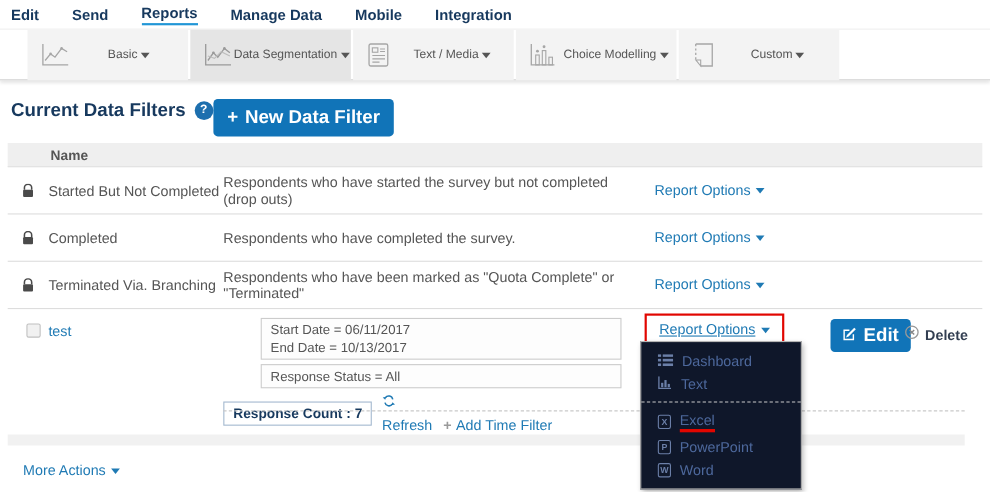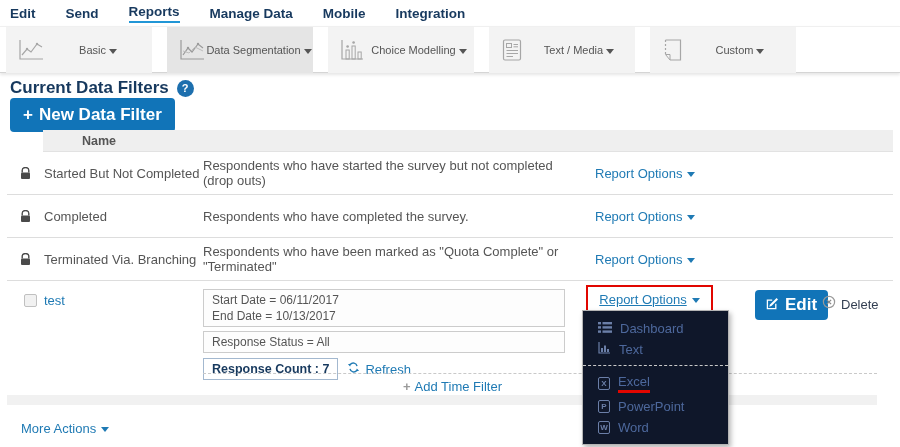--- a/index.html
+++ b/index.html
@@ -6,73 +6,73 @@
   html,body { width:900px; height:447px; background:#fff; overflow:hidden;
     font-family:"Liberation Sans","DejaVu Sans",sans-serif; }
   .page { position:relative; width:900px; height:447px; }
 
   
   .topnav { display:flex; gap:30px; padding:4px 0 3px 10px; align-items:flex-end; }
   .topnav a { font-size:13.5px; font-weight:700; color:#17395e; text-decoration:none; padding-bottom:2px; }
   .topnav a.active { border-bottom:2px solid #2196d6; }
 
   
-  .tabstrip { display:flex; gap:15px; padding-left:6px; height:47px; border-top:1px solid #f0f0f0;
+  .tabstrip { display:flex; gap:2px; padding-left:25px; height:47px; border-top:1px solid #f0f0f0;
     border-bottom:1px solid #d5d5d5; box-shadow:0 2px 3px rgba(0,0,0,.10); position:relative; background:#fff; }
   .tab { width:146px; height:46px; background:#f3f3f3; display:flex; align-items:center; cursor:pointer; }
   .tab.selected { background:#e5e5e5; }
   .tab .ticon { margin:0 0 0 12px; display:inline-flex; }
   .tab .tlabel { flex:1; text-align:center; font-size:11px; color:#555; }
   .caret { display:inline-block; width:0; height:0; border-left:4px solid transparent;
     border-right:4px solid transparent; border-top:5px solid currentColor; margin-left:5px; vertical-align:middle; }
   .tab .caret { border-top-color:#555; margin-left:3px; }
 
   
-  .heading-row { display:flex; justify-content:center; align-items:flex-start; margin:17px 8px 10px 10px; height:30px;flex-direction:column; }
+  .heading-row { display:flex; justify-content:flex-start; align-items:flex-start; margin:17px 8px 10px 10px; height:30px; }
   .title-wrap { display:flex; align-items:center; gap:8px; }
   h1 { font-size:17px; font-weight:700; color:#17395e; }
   .help { width:17px; height:17px; border-radius:50%; background:#1d6fae; color:#fff; font-size:11px;
     font-weight:700; display:inline-flex; align-items:center; justify-content:center; cursor:pointer; }
   .btn-blue { background:#1174b8; color:#fff; border:none; border-radius:4px; font-size:17px; font-weight:700;
     font-family:inherit; padding:7px 13px; cursor:pointer; display:inline-flex; align-items:center; gap:6px; }
   .plus-icon::before { content:"+"; font-weight:700; }
 
   
   .dtable { margin:0 7px; position:relative; }
   .thead { height:22px; background:#efefef; border-bottom:1px solid #e2e2e2; line-height:22px;
-    padding-left:39px; font-size:12.5px; font-weight:700; color:#555;margin-left:36px; }
+    padding-left:39px; font-size:12.5px; font-weight:700; color:#555; }
   .trow { display:flex; align-items:center; min-height:43px; border-bottom:1px solid #ddd; position:relative; }
   .cell-lock { width:37px; display:flex; justify-content:center; }
   .cell-name { width:159px; font-size:13px; color:#555; }
   .cell-desc { width:392px; font-size:13px; color:#555; padding-right:10px; }
   .cell-action { flex:1; }
   .link { color:#1f7ab4; font-size:13px; text-decoration:none; cursor:pointer; }
   .cell-action .caret, .more-actions .caret, .ro-annotated .caret { border-top-color:#1f7ab4; }
 
   
   .row4 { min-height:124px; border-bottom:none; display:block; }
   .checkbox { position:absolute; left:17px; top:13px; width:13px; height:13px; background:#f1f1f1;
     border:1px solid #c0c0c0; border-radius:2px; cursor:pointer; }
   .test-name { position:absolute; left:37px; top:12px; }
   .details { position:absolute; left:196px; top:8px; width:362px; }
   .dbox { border:1px solid #ccc; background:#fdfdfd; font-size:12px; color:#555; line-height:16px;
-    padding:2px 8px; margin-bottom:4px; }
+    padding:2px 8px; margin-bottom:4px;margin-left:34px; }
   .count-row { display:flex; align-items:center; gap:9px; margin-top:5px; }
   .count-box { border:1px solid #a3b8cf; background:#fff; font-size:12.5px; font-weight:700; color:#17395e;
     padding:3px 8px; }
-  .refresh-link { display:inline-flex; align-items:flex-end; gap:5px; }
+  .refresh-link { display:inline-flex; align-items:flex-start; gap:5px;flex-direction:column; }
   .add-time-row { position:absolute; left:196px; right:16px; top:92px; border-top:1px dashed #c9c9c9;
     padding:5px 0 0 200px; font-size:13px; }
   .add-time-row .plus { color:#9a9a9a; font-weight:700; margin-right:4px; }
   .ro-annotated { position:absolute; left:579px; top:4px; width:127px; height:28px; border:2px solid #e10600;
     display:flex; align-items:center; justify-content:center; }
   .ro-annotated .link { text-decoration:underline; }
   .edit-btn { position:absolute; left:748px; top:9px; padding:5px 11px; }
   .delete-wrap { position:absolute; left:815px; top:14px; display:flex; align-items:center; gap:5px; cursor:pointer; }
-  .delete-label { font-size:13px; color:#333f52; text-decoration:none; }
+  .delete-label { font-size:13px; color:#333f52; text-decoration:none;font-weight:bold; }
   .bottom-strip { position:absolute; left:0; right:16px; bottom:0; height:10px; background:#f1f1f1; }
 
   .more-actions { margin:14px 0 0 21px; }
 
   
   .menu { position:absolute; left:582px; top:310px; width:147px; background:#0f172a; border:1px solid #b5b5b5;
     box-shadow:2px 3px 5px rgba(0,0,0,.28); padding:7px 0 6px; z-index:10; }
   .menu-item { display:flex; align-items:center; gap:8px; padding:3px 0 3px 15px; font-size:13px;
     color:#4d689c; cursor:pointer; }
   .menu-sep { border-top:1px dashed #c9c9c9; margin:5px 0; }
@@ -113,40 +113,40 @@
             <path d="M4 16 L9 9 L13 13 L19 5 L24 9" stroke="#9a9a9a" fill="none" stroke-width="1.2"></path>
             <path d="M4 12 L10 14 L16 8 L24 12" stroke="#bdbdbd" fill="none" stroke-width="1"></path>
             <circle cx="9" cy="9" r="1.2" fill="#9a9a9a"></circle>
             <circle cx="19" cy="5" r="1.2" fill="#9a9a9a"></circle>
           </svg>
       </span>
       <span class="tlabel"><span>Data Segmentation</span><span class="caret"></span></span>
     </div>
     <div class="tab">
       <span class="ticon">
+        <svg width="22" height="24" viewBox="0 0 22 24">
+            <rect x="2.5" y="2" width="17" height="20" rx="1.5" fill="none" stroke="#a6a6a6" stroke-width="1.2"></rect>
+            <rect x="5.5" y="5.5" width="5" height="4" fill="none" stroke="#a6a6a6"></rect>
+            <path d="M12.5 6.5 H17 M12.5 8.8 H17 M5.5 12.5 H17 M5.5 15.5 H17 M5.5 18.5 H12" stroke="#a6a6a6" stroke-width="1"></path>
+          </svg>
+      </span>
+      <span class="tlabel"><span>Text / Media</span><span class="caret"></span></span>
+    </div>
+    <div class="tab">
+      <span class="ticon">
         <svg width="24" height="22" viewBox="0 0 24 22">
             <path d="M2 1 V20 H23" stroke="#a6a6a6" fill="none" stroke-width="1.2"></path>
             <rect x="6" y="11" width="3.2" height="9" fill="none" stroke="#a6a6a6"></rect>
             <rect x="12" y="7" width="3.2" height="13" fill="none" stroke="#a6a6a6"></rect>
             <rect x="18" y="13" width="3.2" height="7" fill="none" stroke="#a6a6a6"></rect>
             <circle cx="7.6" cy="7.5" r="1.3" fill="#a6a6a6"></circle>
             <circle cx="13.6" cy="3.5" r="1.3" fill="#a6a6a6"></circle>
           </svg>
       </span>
       <span class="tlabel"><span>Choice Modelling</span><span class="caret"></span></span>
-    </div>
-    <div class="tab">
-      <span class="ticon">
-        <svg width="22" height="24" viewBox="0 0 22 24">
-            <rect x="2.5" y="2" width="17" height="20" rx="1.5" fill="none" stroke="#a6a6a6" stroke-width="1.2"></rect>
-            <rect x="5.5" y="5.5" width="5" height="4" fill="none" stroke="#a6a6a6"></rect>
-            <path d="M12.5 6.5 H17 M12.5 8.8 H17 M5.5 12.5 H17 M5.5 15.5 H17 M5.5 18.5 H12" stroke="#a6a6a6" stroke-width="1"></path>
-          </svg>
-      </span>
-      <span class="tlabel"><span>Text / Media</span><span class="caret"></span></span>
     </div>
     <div class="tab">
       <span class="ticon">
         <svg width="22" height="24" viewBox="0 0 22 24">
             <path d="M3.5 2 H18.5 V22 H8" fill="none" stroke="#a6a6a6" stroke-width="1.2"></path>
             <path d="M3.5 2 V16.5" stroke="#a6a6a6" stroke-width="1.2" stroke-dasharray="2 2"></path>
             <path d="M3.5 16.5 L8 22 L8 16.5 Z" fill="none" stroke="#a6a6a6" stroke-width="1"></path>
           </svg>
       </span>
       <span class="tlabel"><span>Custom</span><span class="caret"></span></span>

